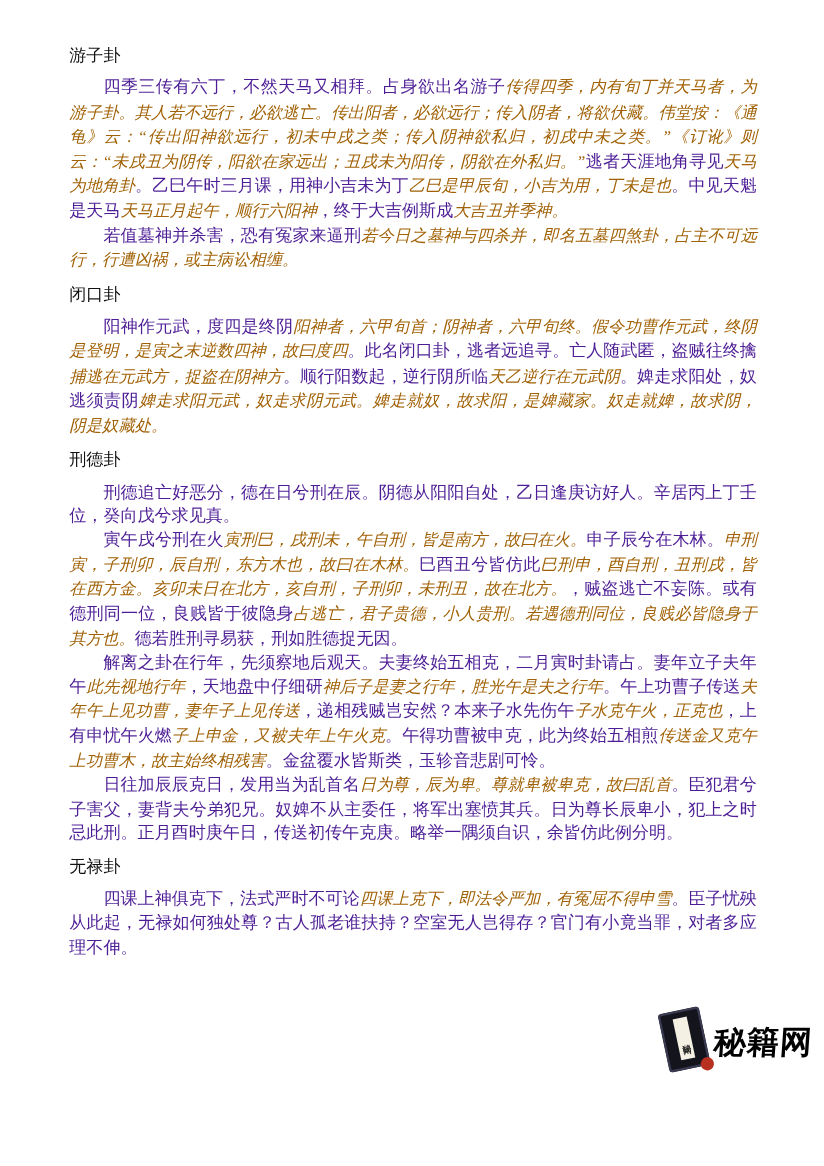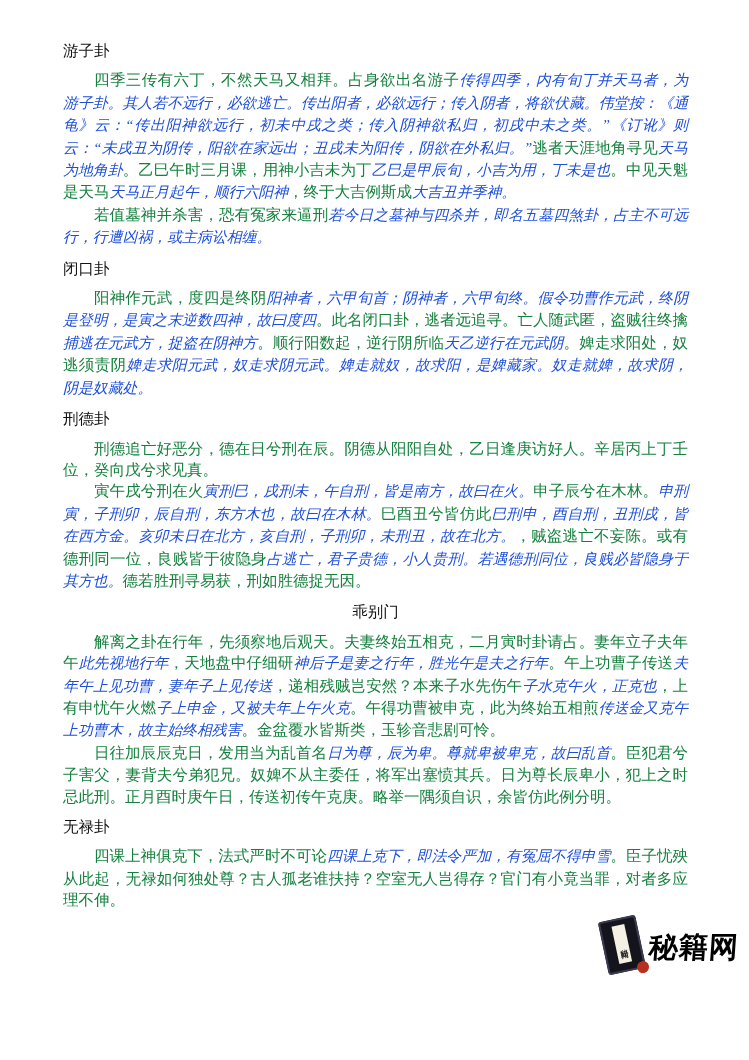--- a/index.html
+++ b/index.html
@@ -9,22 +9,22 @@
   }
   .page { position:relative; width:749px; height:984px; background:#ffffff; overflow:hidden; }
   .doc {
     position:absolute; left:63px; top:40px; width:625px;
     color:#121212; font-size:15.5px; line-height:21.4px; text-align:justify;
   }
   .heading { margin:9px 0 8px 0; text-indent:0; }
   .heading:first-child { margin-top:0; }
   .center { text-align:center; }
   p.para { margin:0; text-indent:2em; }
-  .k { color:#15803d; }
-  .r { color:#1d4ed8; font-style:italic; font-size:0.96em; }
+  .k { color:#4c1d95; }
+  .r { color:#a16207; font-style:italic; font-size:0.96em; }
   .watermark { position:absolute; right:4px; bottom:0px; width:152px; height:72px; }
   .book {
     position:absolute; left:10px; bottom:12px; width:38px; height:54px;
     background:#14141d; border-radius:3px; transform:rotate(-12deg);
     box-shadow:inset 0 0 0 2px #3a3a52;
   }
   .book-label {
     position:absolute; left:50%; top:7px; transform:translateX(-50%);
     width:13px; height:38px; background:#f5f0e4;
     writing-mode:vertical-rl; text-orientation:upright;
@@ -47,21 +47,20 @@
 <div class="page">
   <div class="doc">
       <div class="heading">游子卦</div>
       <p class="para"><span class="k">四季三传有六丁，不然天马又相拜。占身欲出名游子</span><span class="r">传得四季，内有旬丁并天马者，为游子卦。其人若不远行，必欲逃亡。传出阳者，必欲远行；传入阴者，将欲伏藏。伟堂按：《通龟》云：“传出阳神欲远行，初未中戌之类；传入阴神欲私归，初戌中未之类。”《订讹》则云：“未戌丑为阴传，阳欲在家远出；丑戌未为阳传，阴欲在外私归。”</span><span class="k">逃者天涯地角寻见</span><span class="r">天马为地角卦</span><span class="k">。乙巳午时三月课，用神小吉未为丁</span><span class="r">乙巳是甲辰旬，小吉为用，丁未是也</span><span class="k">。中见天魁是天马</span><span class="r">天马正月起午，顺行六阳神</span><span class="k">，终于大吉例斯成</span><span class="r">大吉丑并季神。</span></p>
       <p class="para"><span class="k">若值墓神并杀害，恐有冤家来逼刑</span><span class="r">若今日之墓神与四杀并，即名五墓四煞卦，占主不可远行，行遭凶祸，或主病讼相缠。</span></p>
       <div class="heading">闭口卦</div>
       <p class="para"><span class="k">阳神作元武，度四是终阴</span><span class="r">阳神者，六甲旬首；阴神者，六甲旬终。假令功曹作元武，终阴是登明，是寅之末逆数四神，故曰度四</span><span class="k">。此名闭口卦，逃者远追寻。亡人随武匿，盗贼往终擒</span><span class="r">捕逃在元武方，捉盗在阴神方</span><span class="k">。顺行阳数起，逆行阴所临</span><span class="r">天乙逆行在元武阴</span><span class="k">。婢走求阳处，奴逃须责阴</span><span class="r">婢走求阳元武，奴走求阴元武。婢走就奴，故求阳，是婢藏家。奴走就婢，故求阴，阴是奴藏处。</span></p>
       <div class="heading">刑德卦</div>
       <p class="para"><span class="k">刑德追亡好恶分，德在日兮刑在辰。阴德从阳阳自处，乙日逢庚访好人。辛居丙上丁壬位，癸向戊兮求见真。</span></p>
       <p class="para"><span class="k">寅午戌兮刑在火</span><span class="r">寅刑巳，戌刑未，午自刑，皆是南方，故曰在火。</span><span class="k">申子辰兮在木林。</span><span class="r">申刑寅，子刑卯，辰自刑，东方木也，故曰在木林。</span><span class="k">巳酉丑兮皆仿此</span><span class="r">巳刑申，酉自刑，丑刑戌，皆在西方金。亥卯未日在北方，亥自刑，子刑卯，未刑丑，故在北方。</span><span class="k">，贼盗逃亡不妄陈。或有德刑同一位，良贱皆于彼隐身</span><span class="r">占逃亡，君子贵德，小人贵刑。若遇德刑同位，良贱必皆隐身于其方也。</span><span class="k">德若胜刑寻易获，刑如胜德捉无因。</span></p>
-      <div class="heading center">乖别门</div>
       <p class="para"><span class="k">解离之卦在行年，先须察地后观天。夫妻终始五相克，二月寅时卦请占。妻年立子夫年午</span><span class="r">此先视地行年</span><span class="k">，天地盘中仔细研</span><span class="r">神后子是妻之行年，胜光午是夫之行年</span><span class="k">。午上功曹子传送</span><span class="r">夫年午上见功曹，妻年子上见传送</span><span class="k">，递相残贼岂安然？本来子水先伤午</span><span class="r">子水克午火，正克也</span><span class="k">，上有申忧午火燃</span><span class="r">子上申金，又被夫年上午火克</span><span class="k">。午得功曹被申克，此为终始五相煎</span><span class="r">传送金又克午上功曹木，故主始终相残害</span><span class="k">。金盆覆水皆斯类，玉轸音悲剧可怜。</span></p>
       <p class="para"><span class="k">日往加辰辰克日，发用当为乱首名</span><span class="r">日为尊，辰为卑。尊就卑被卑克，故曰乱首</span><span class="k">。臣犯君兮子害父，妻背夫兮弟犯兄。奴婢不从主委任，将军出塞愤其兵。日为尊长辰卑小，犯上之时忌此刑。正月酉时庚午日，传送初传午克庚。略举一隅须自识，余皆仿此例分明。</span></p>
       <div class="heading">无禄卦</div>
       <p class="para"><span class="k">四课上神俱克下，法式严时不可论</span><span class="r">四课上克下，即法令严加，有冤屈不得申雪</span><span class="k">。臣子忧殃从此起，无禄如何独处尊？古人孤老谁扶持？空室无人岂得存？官门有小竟当罪，对者多应理不伸。</span></p>
     </div>
 
   <div class="watermark">
     <div class="book">
       <div class="book-label">秘籍网</div>
       <div class="seal"></div>

